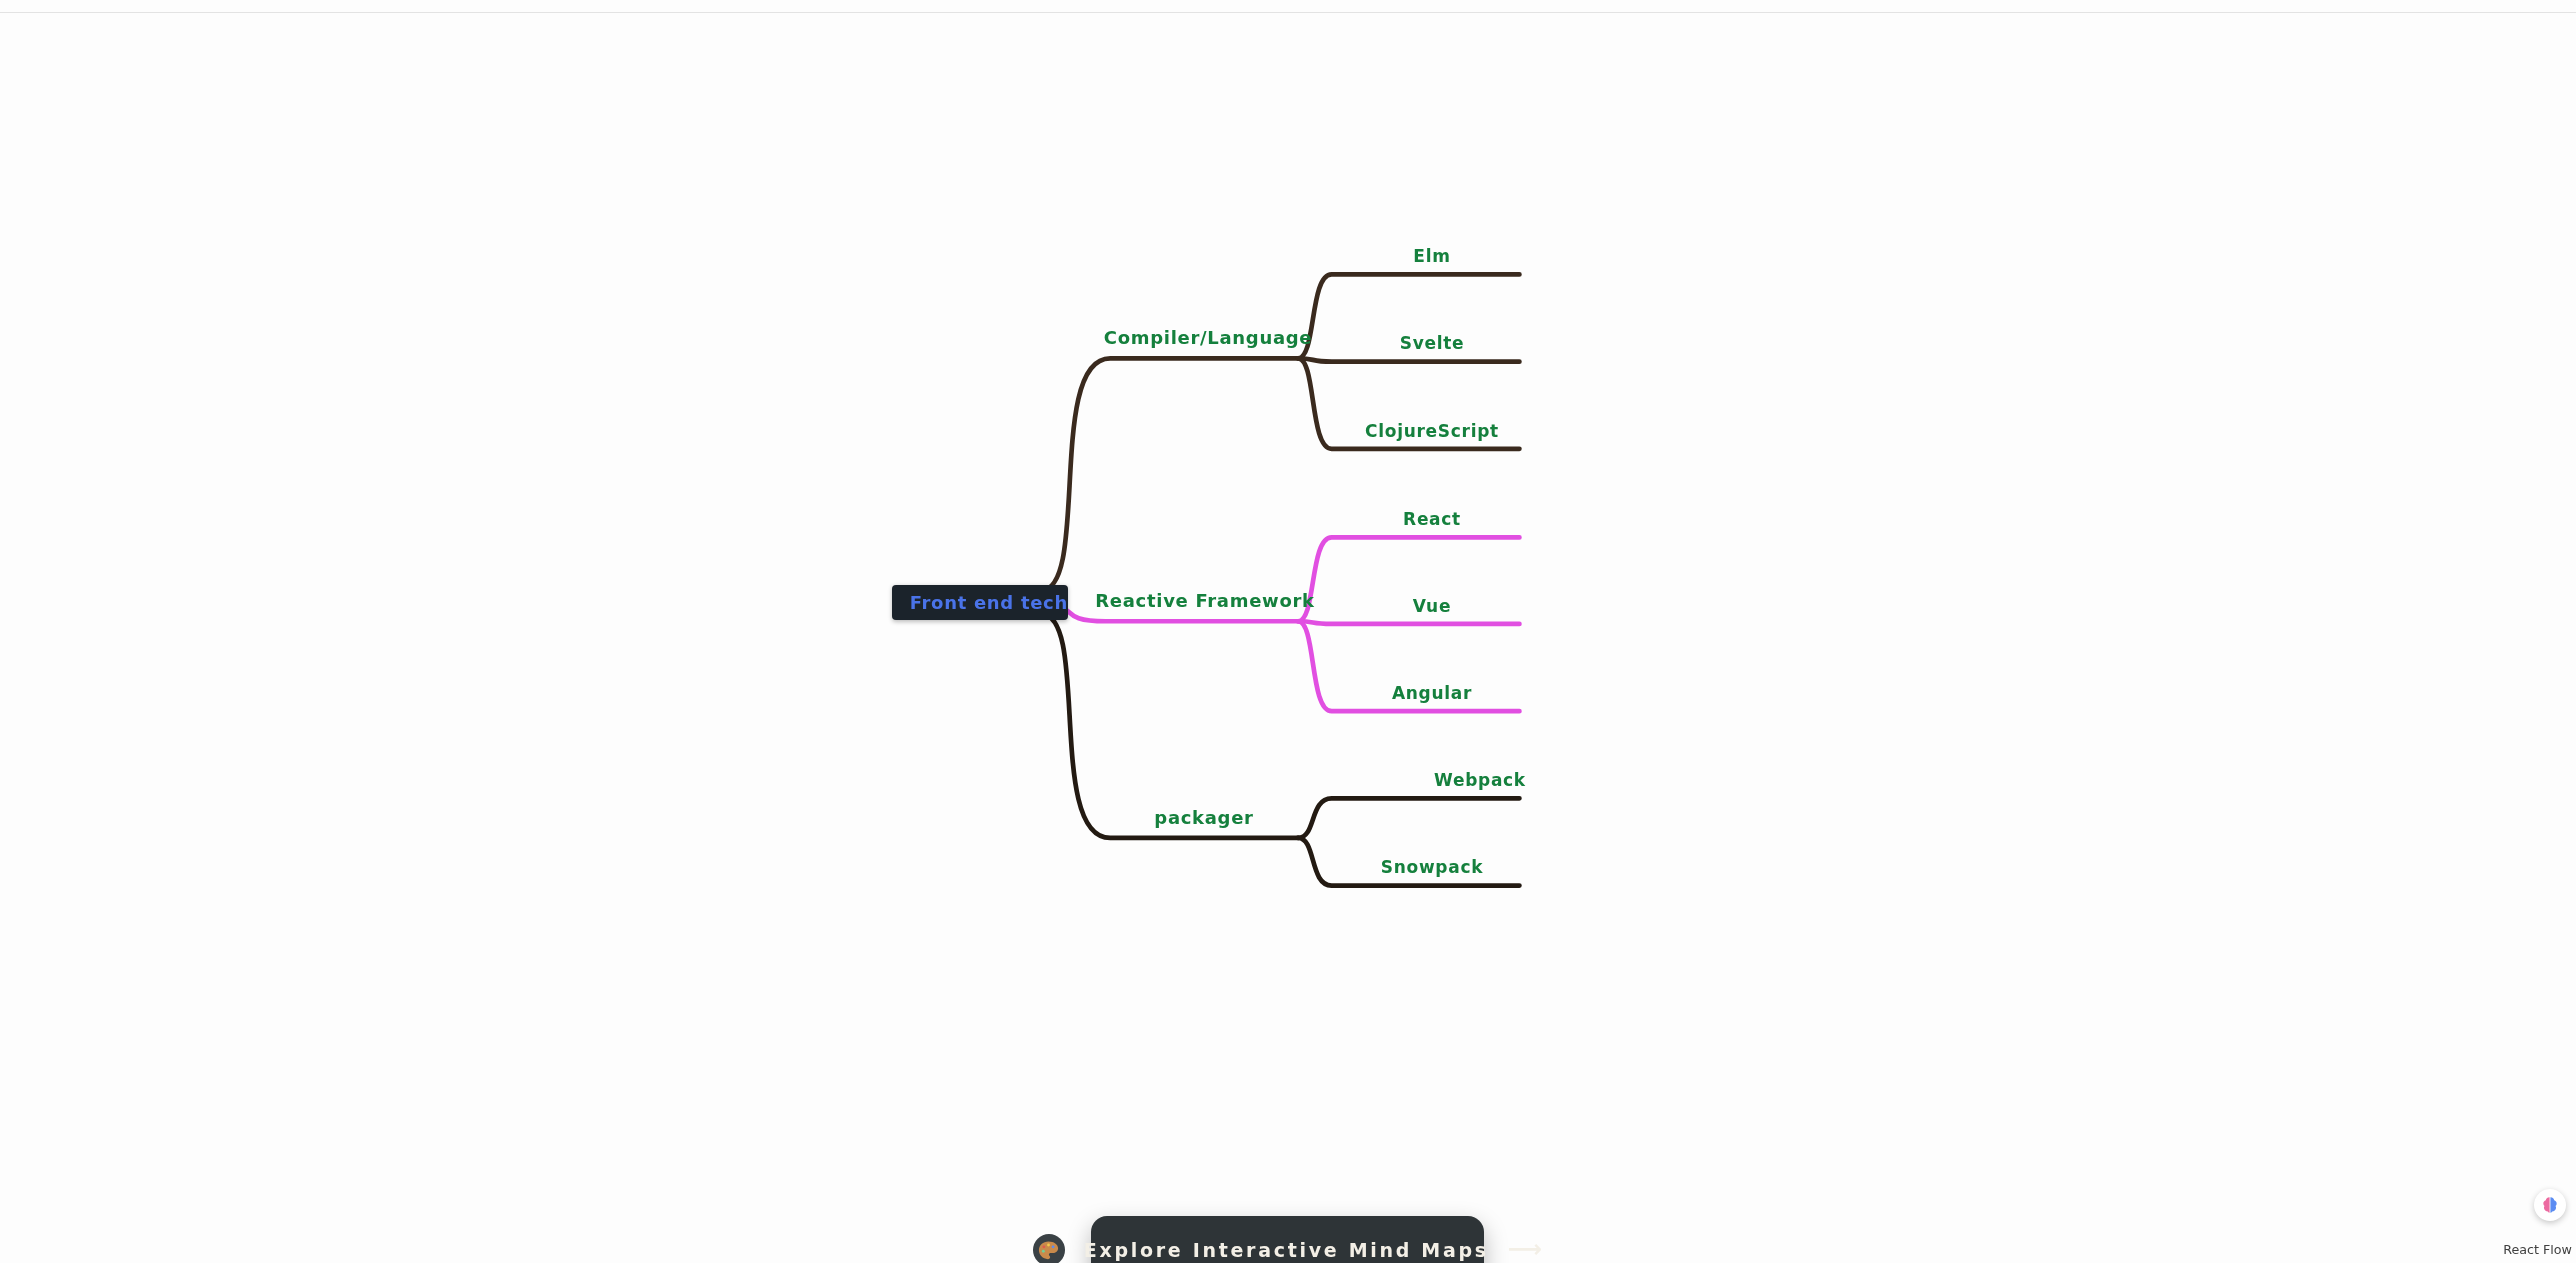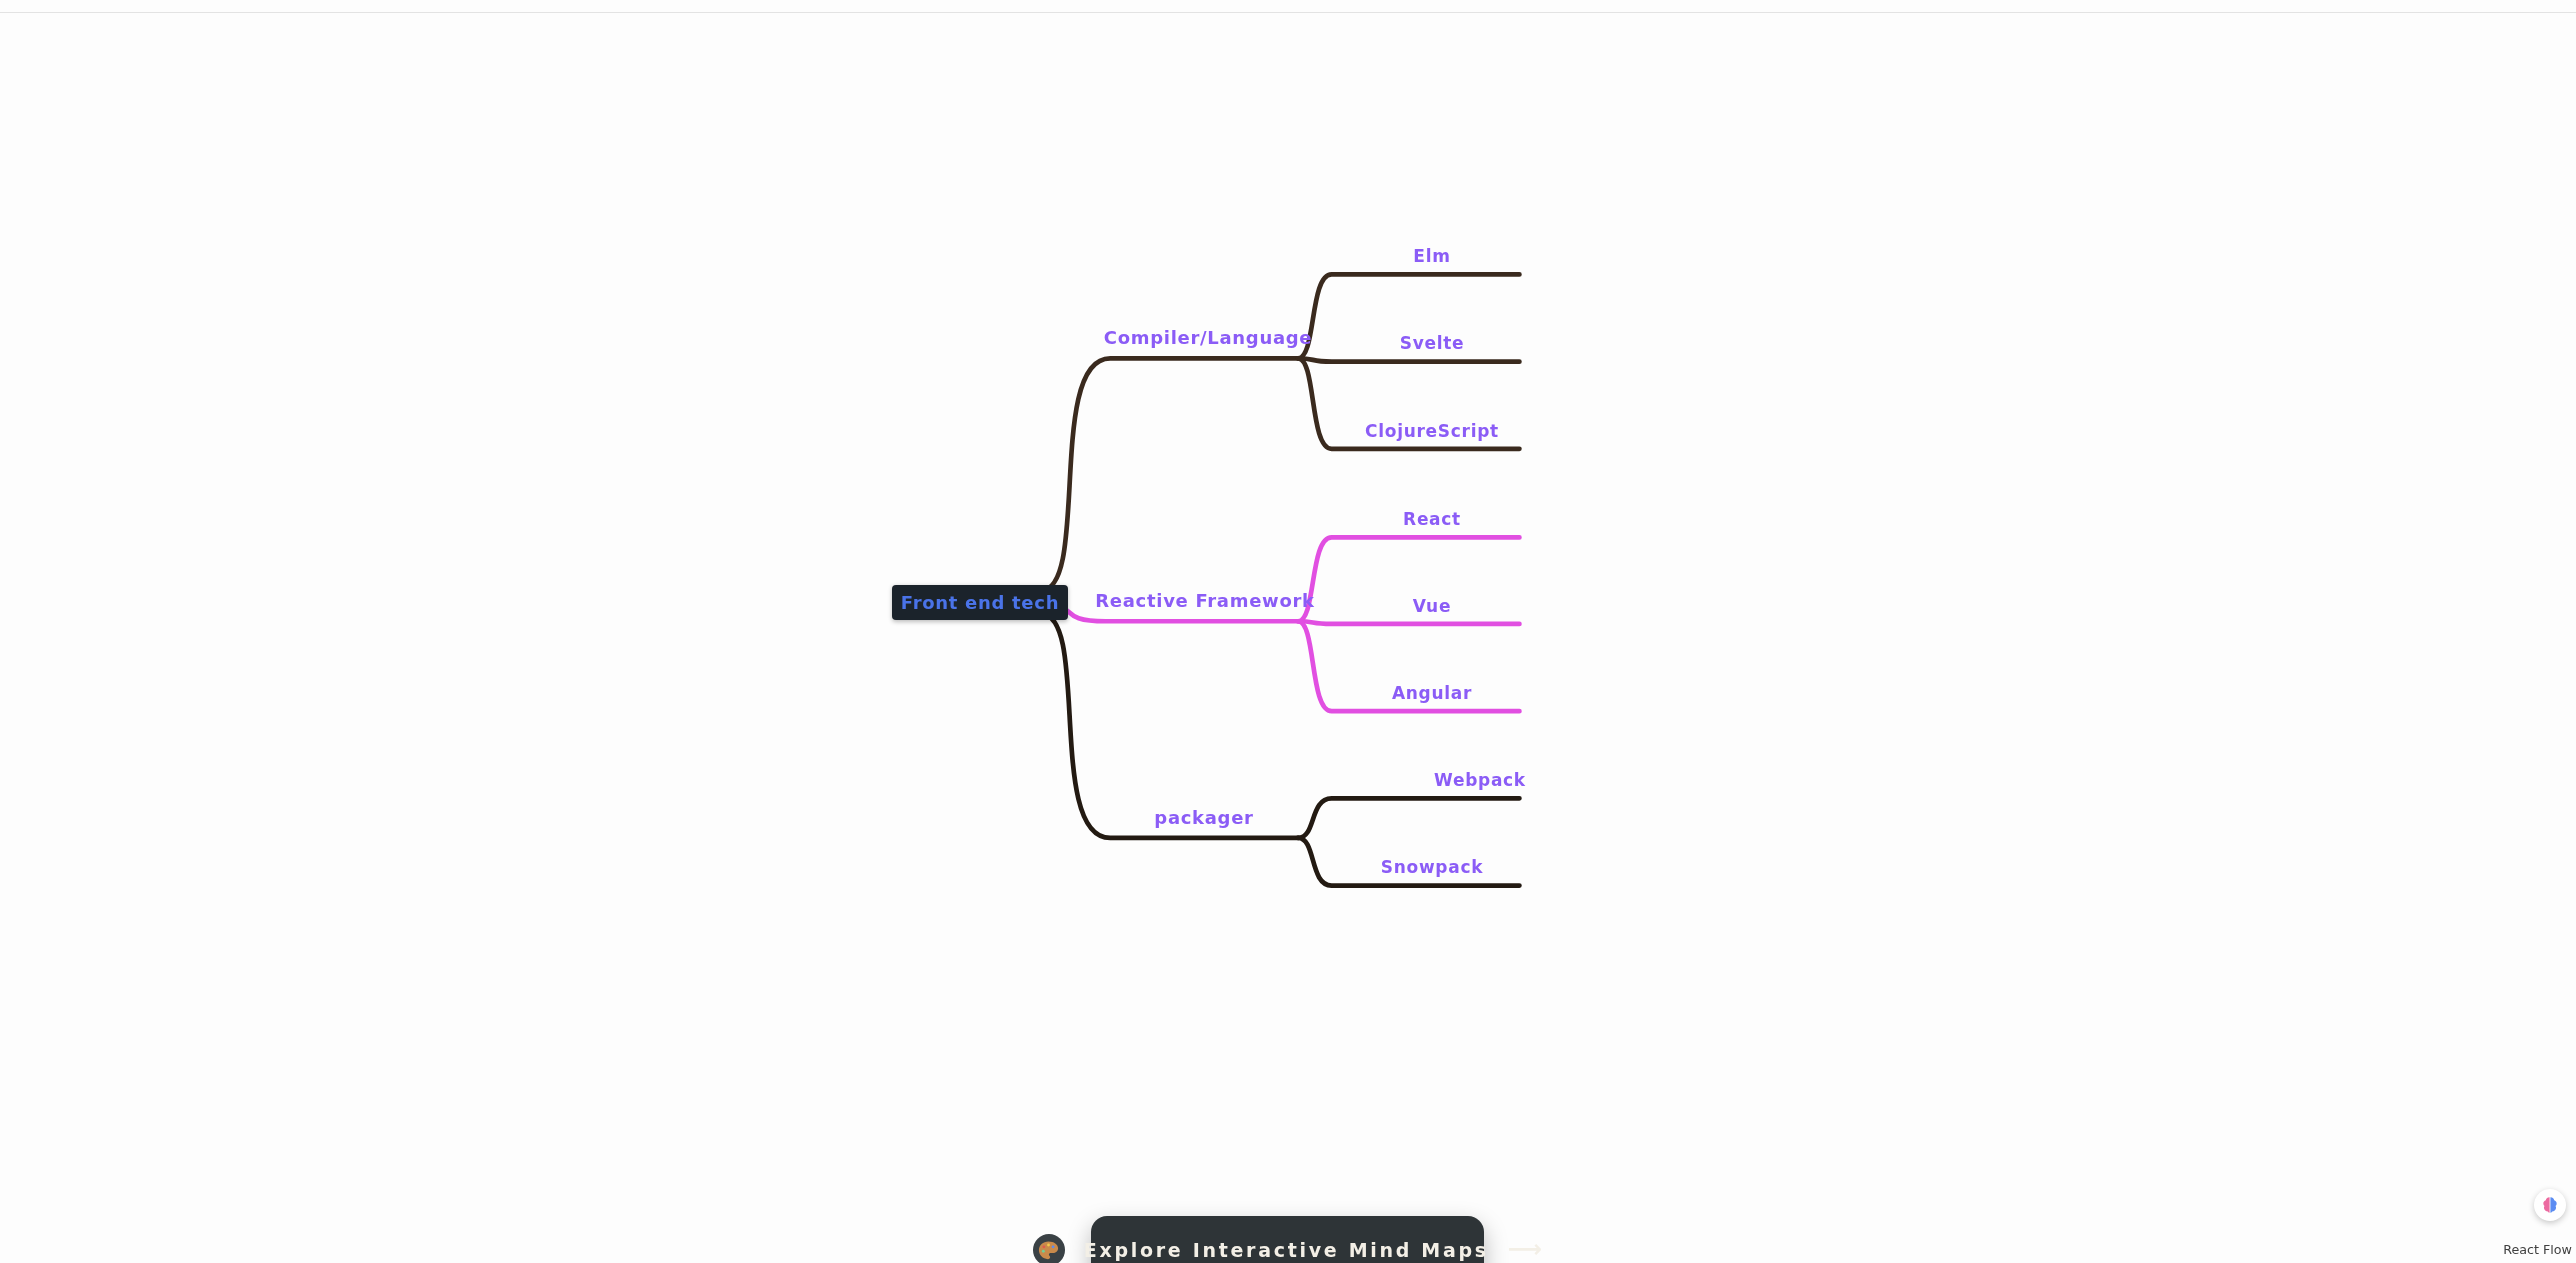--- a/index.html
+++ b/index.html
@@ -9,34 +9,34 @@
     font-family:"DejaVu Sans", sans-serif;
     overflow:hidden;
     position:relative;
   }
   .stage{position:absolute;inset:0;}
   .top-border{position:absolute;top:12px;left:0;width:2576px;height:1.3px;background:#e3e3e3;}
   .links-svg{position:absolute;left:0;top:0;}
   .node-label{
     position:absolute;
     transform:translateX(-50%);
-    color:#8b5cf6;
+    color:#15803d;
     font-weight:700;
     letter-spacing:0.7px;
     white-space:nowrap;
     cursor:pointer;
   }
   .branch-label{font-size:18px;}
   .leaf-label{font-size:17px;}
   .root-node{
     position:absolute;
     left:892px;top:585px;width:176px;height:35px;
     background:#1b232b;
     border-radius:4px;
-    display:flex;align-items:center;justify-content:center;
+    display:flex;align-items:center;justify-content:flex-end;
     cursor:pointer;
     box-shadow:0 1.3px 4px rgba(0,0,0,.25);
   }
   .root-node span{
     color:#4a73e8;font-size:18px;font-weight:700;letter-spacing:0.7px;white-space:nowrap;
   }
   .cta-button{
     position:absolute;
     left:1091px;top:1176px;width:393px;height:68px;
     background:#2e3437;

